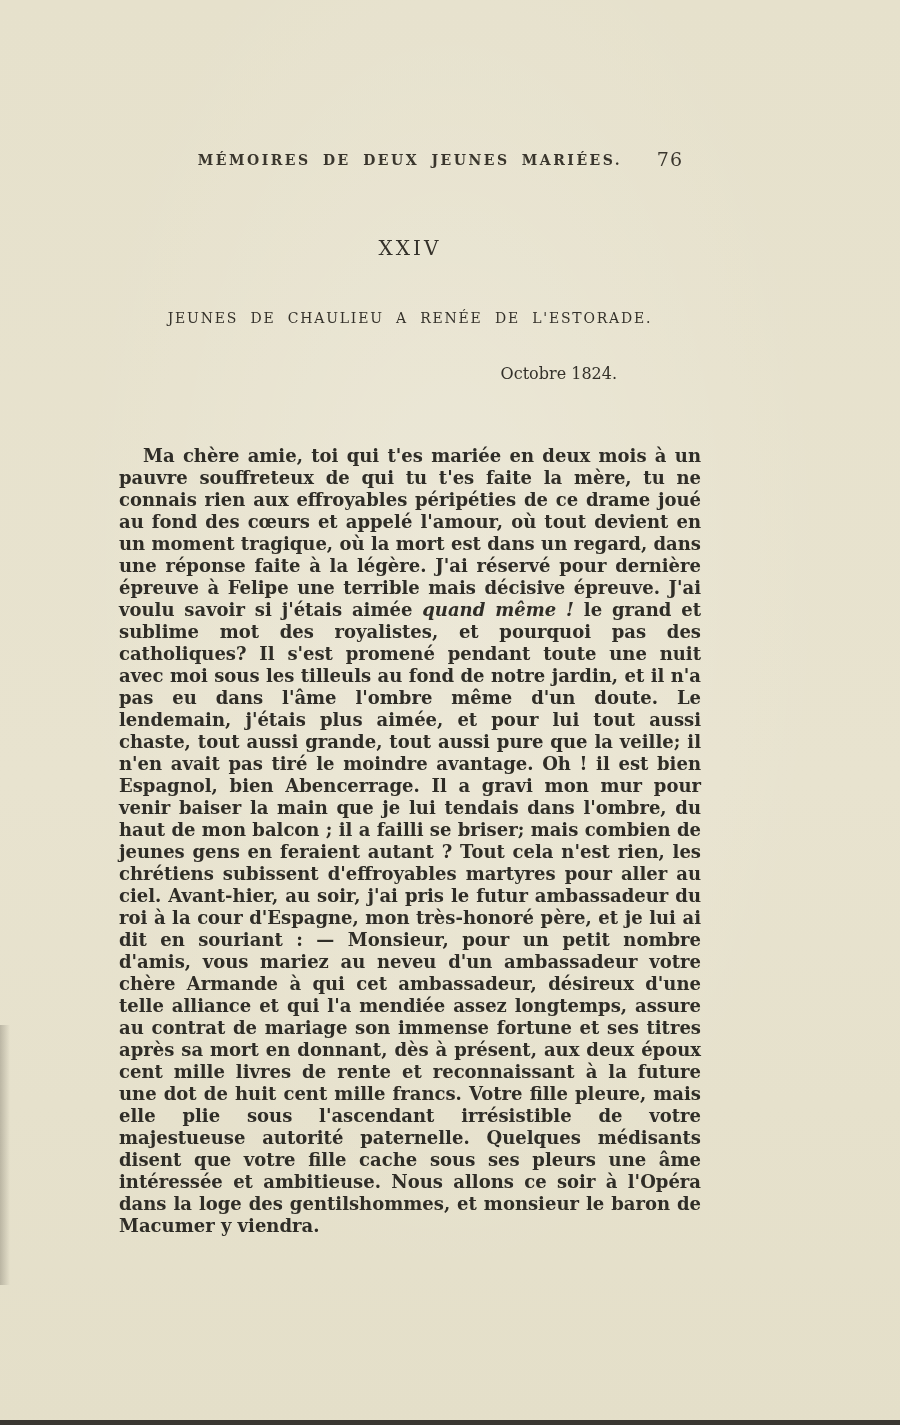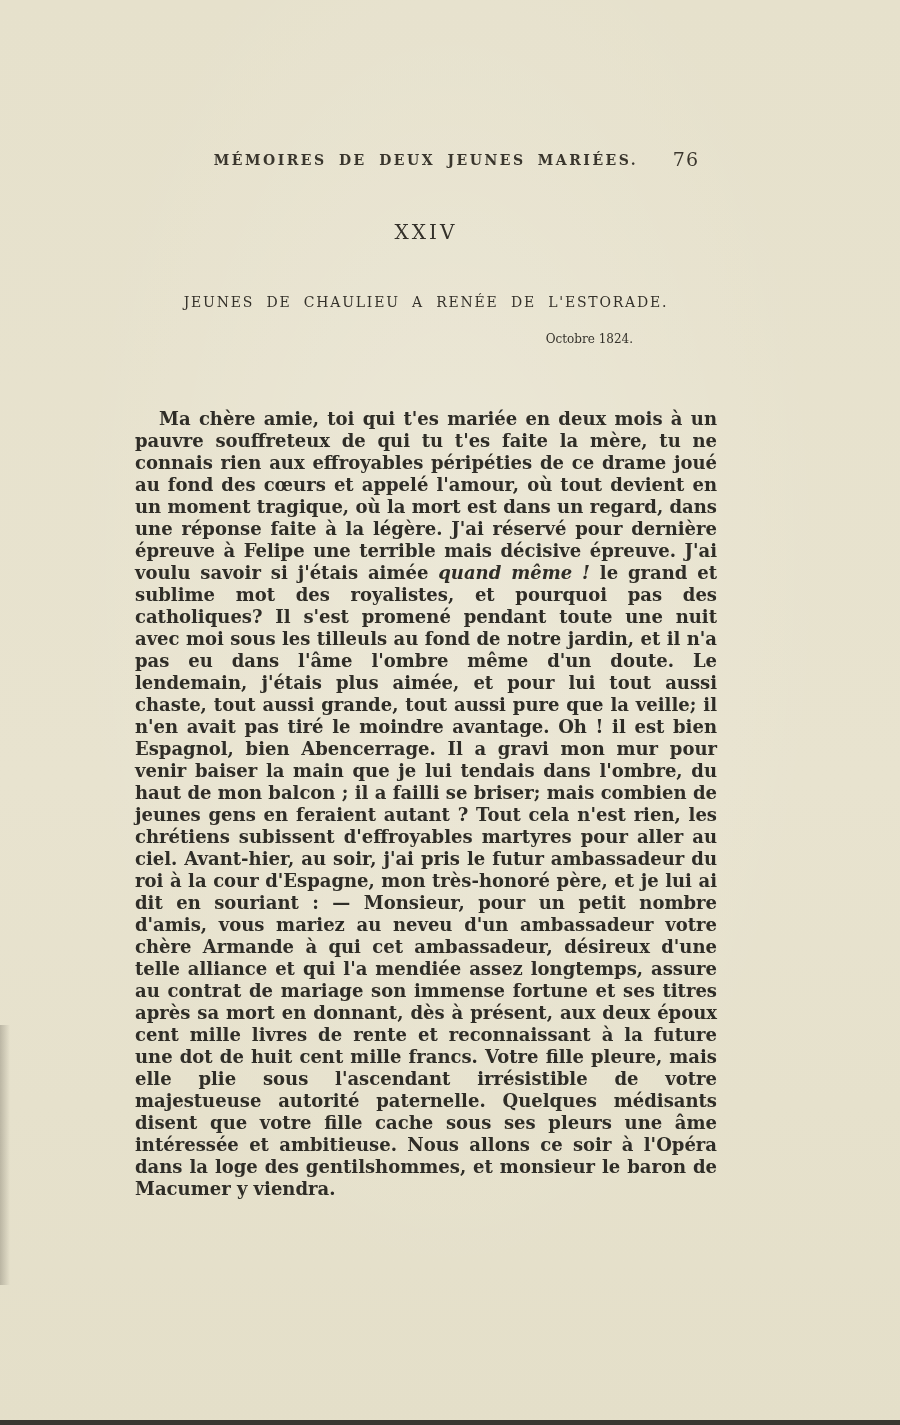--- a/index.html
+++ b/index.html
@@ -32,21 +32,21 @@
   .scan-shadow-left {
     position: absolute;
     left: 0;
     bottom: 140px;
     width: 10px;
     height: 260px;
     background: linear-gradient(90deg, rgba(60,55,45,0.25), rgba(60,55,45,0));
   }
   .content {
     position: absolute;
-    left: 135px;
+    left: 119px;
     top: 0;
     width: 582px;
   }
   .page-header {
     position: relative;
     margin-top: 150px;
     height: 20px;
     text-align: center;
   }
   .running-title {
@@ -58,42 +58,42 @@
   }
   .page-number {
     position: absolute;
     right: 18px;
     top: -2px;
     font-size: 19px;
     letter-spacing: 1px;
     color: #3a362d;
   }
   .chapter-number {
-    margin: 50px 0 0 0;
+    margin: 66px 0 0 0;
     text-align: center;
     font-size: 20px;
     font-weight: normal;
     letter-spacing: 3px;
     color: #34312a;
   }
   .letter-heading {
     margin: 50px 0 0 0;
     text-align: center;
     font-size: 14px;
     font-weight: normal;
     letter-spacing: 1.8px;
     word-spacing: 6px;
     color: #34312a;
     white-space: nowrap;
   }
   .dateline {
-    margin: 22px 0 0 0;
+    margin: 38px 0 0 0;
     text-align: right;
     padding-right: 84px;
-    font-size: 12px;
+    font-size: 16px;
     color: #34312a;
   }
   .body-text {
     margin: 62px 0 0 0;
     font-size: 18px;
     line-height: 22px;
     text-align: justify;
     text-indent: 24px;
     color: #2f2d27;
     font-weight: bold;

